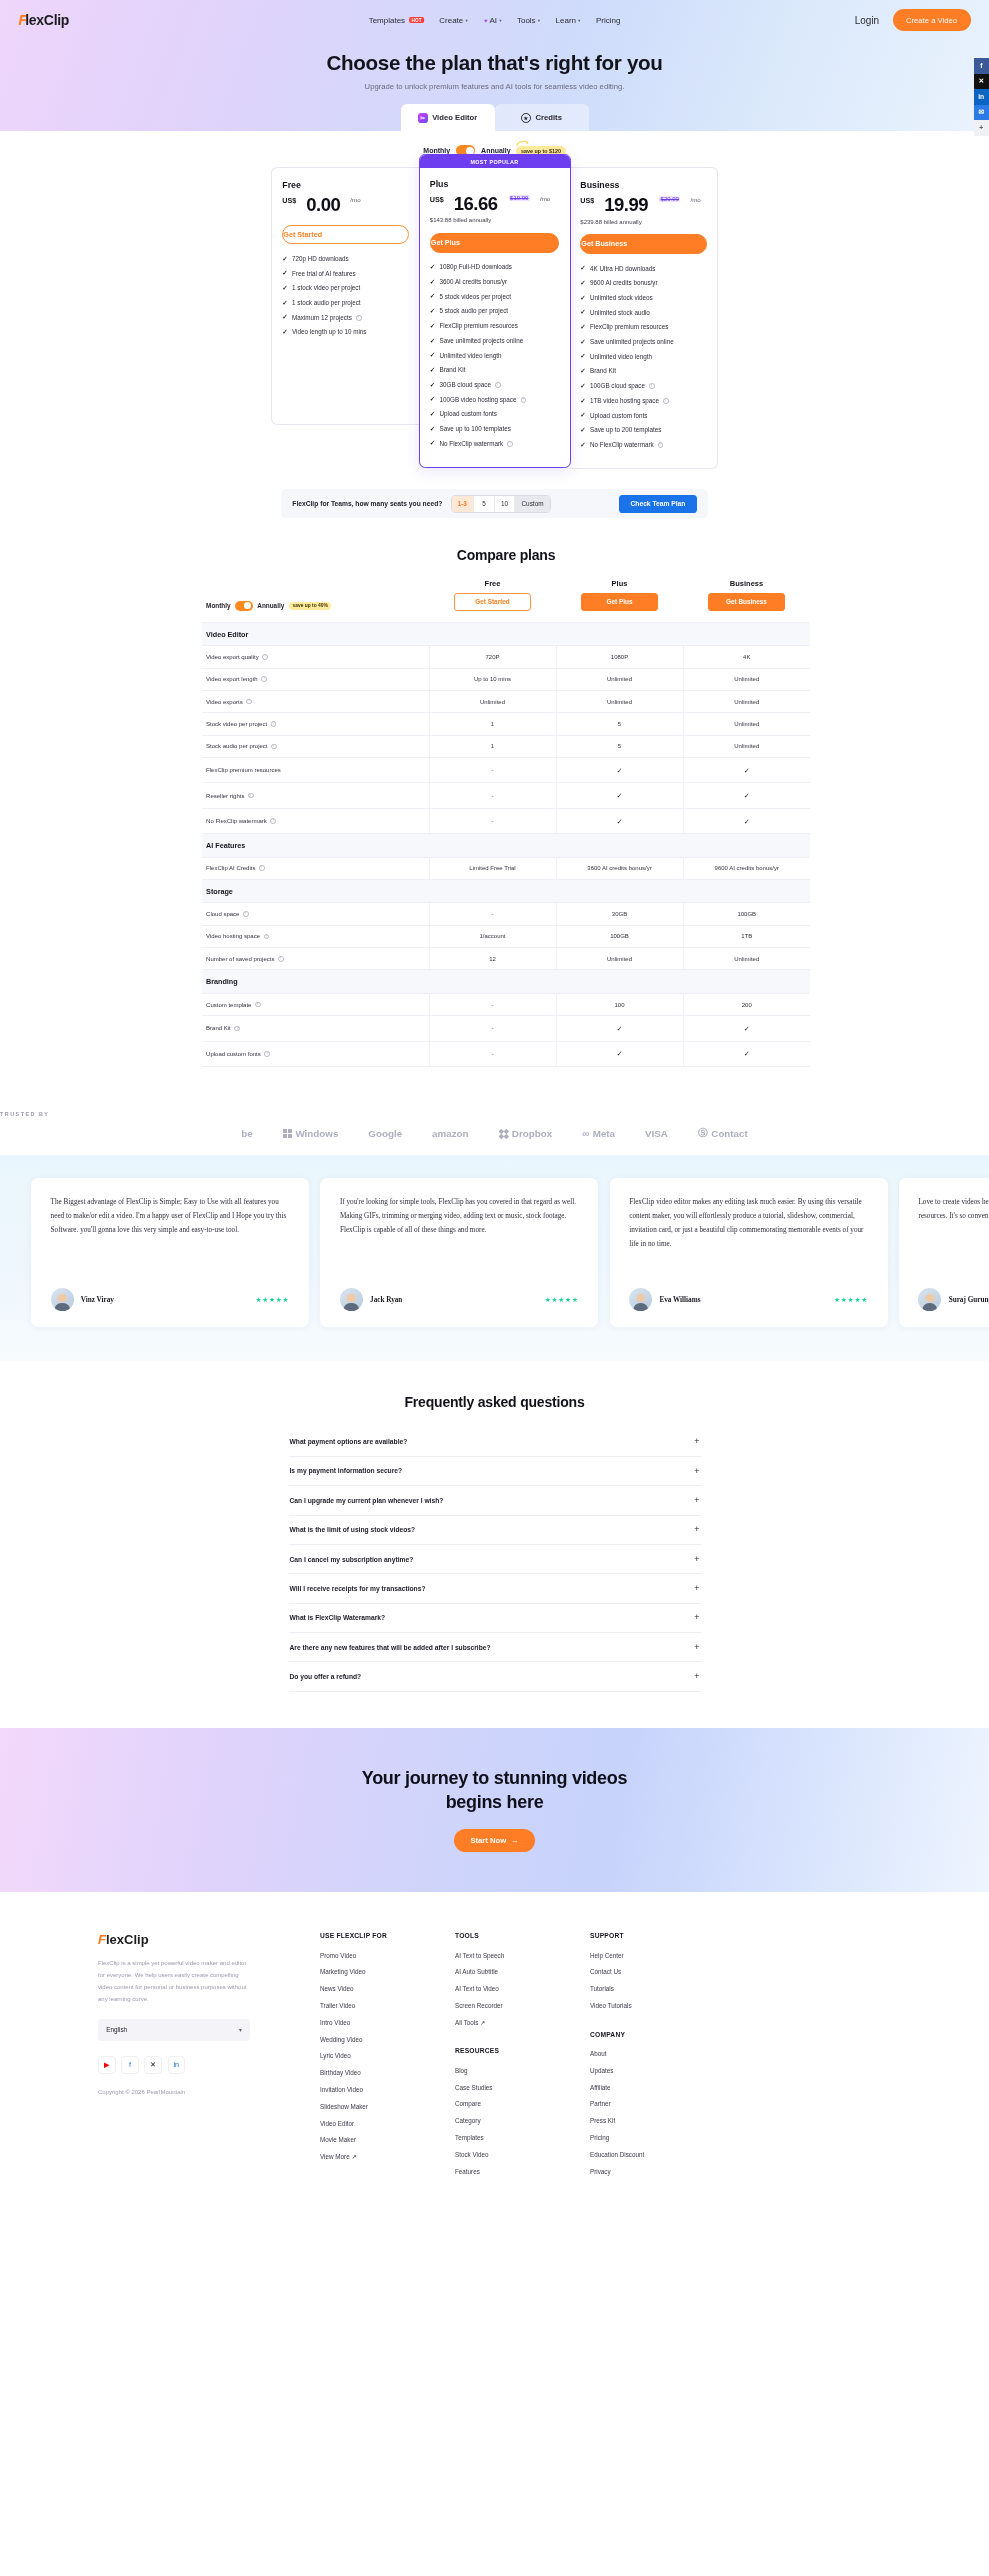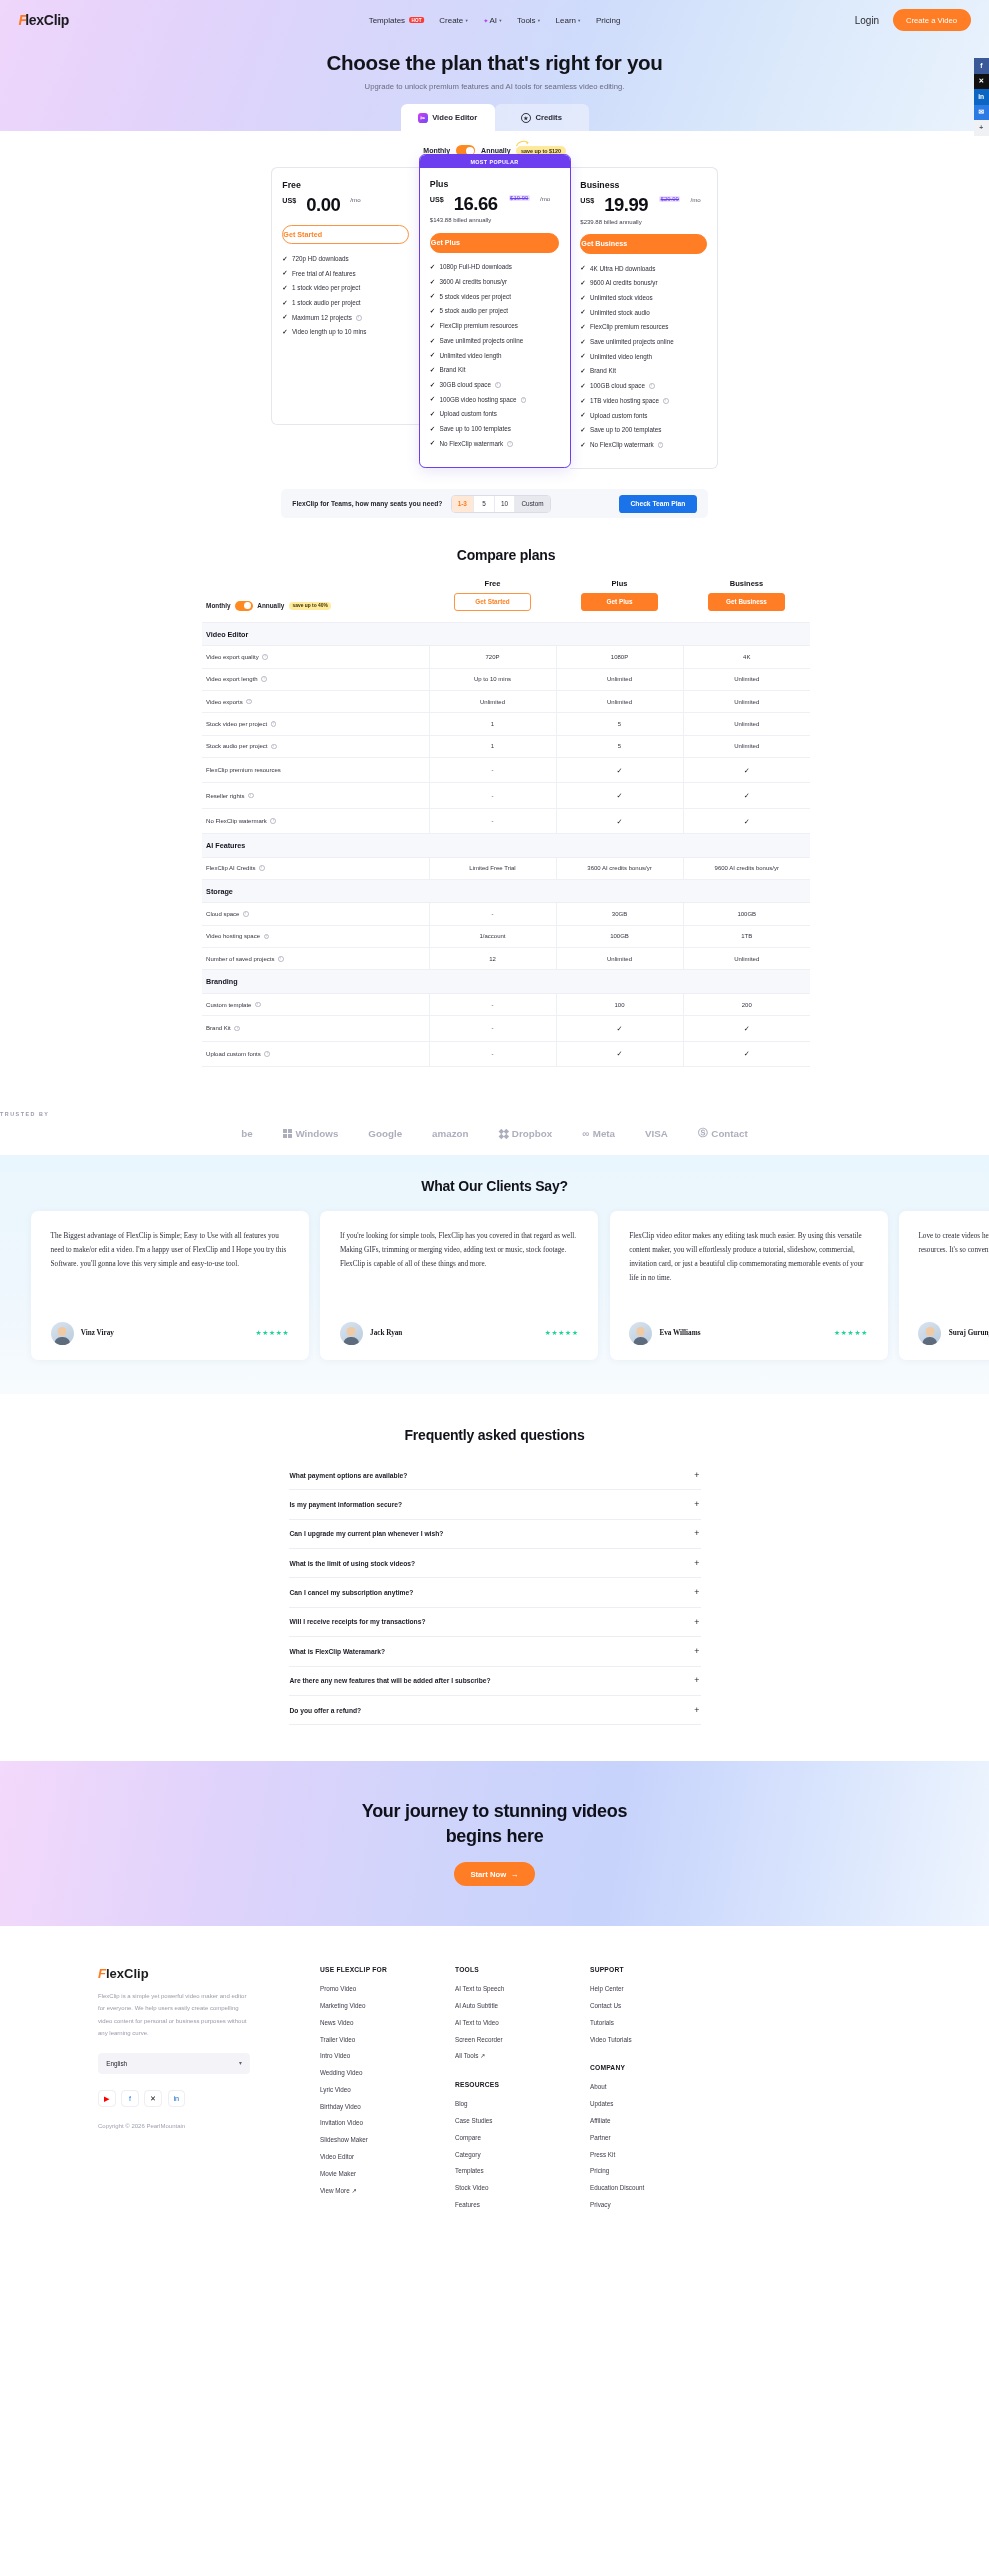--- a/index.html
+++ b/index.html
@@ -1015,21 +1015,20 @@
     </span>
     <span class="logo-item">VISA</span>
     <span class="logo-item">
       <span>Ⓢ</span>
       <span>Contact</span>
     </span>
   </div>
 </div>
 
 <div class="testi">
-  <h2>What Our Clients Say?</h2>
   <div class="testi-row">
     <div class="testi-card">
       <div class="testi-text">The Biggest advantage of FlexClip is Simple; Easy to Use with all features you need to make/or edit a video. I'm a happy user of FlexClip and I Hope you try this Software. you'll gonna love this very simple and easy-to-use tool.</div>
       <div class="testi-foot">
         <span class="avatar"></span>
         <span class="av-name">Vinz Viray</span>
         <span class="stars">★★★★★</span>
       </div>
     </div>
     <div class="testi-card">

